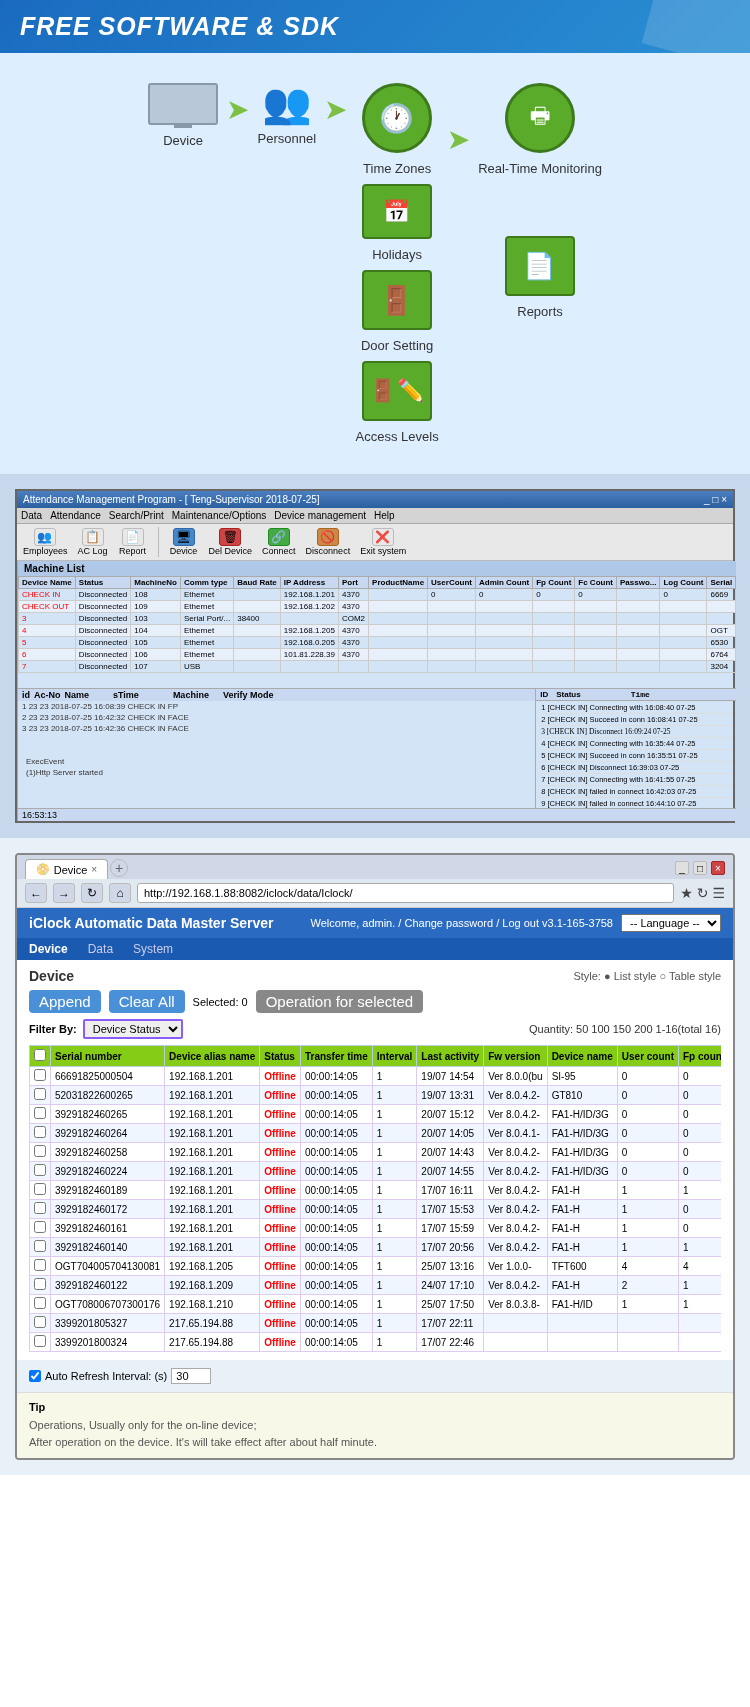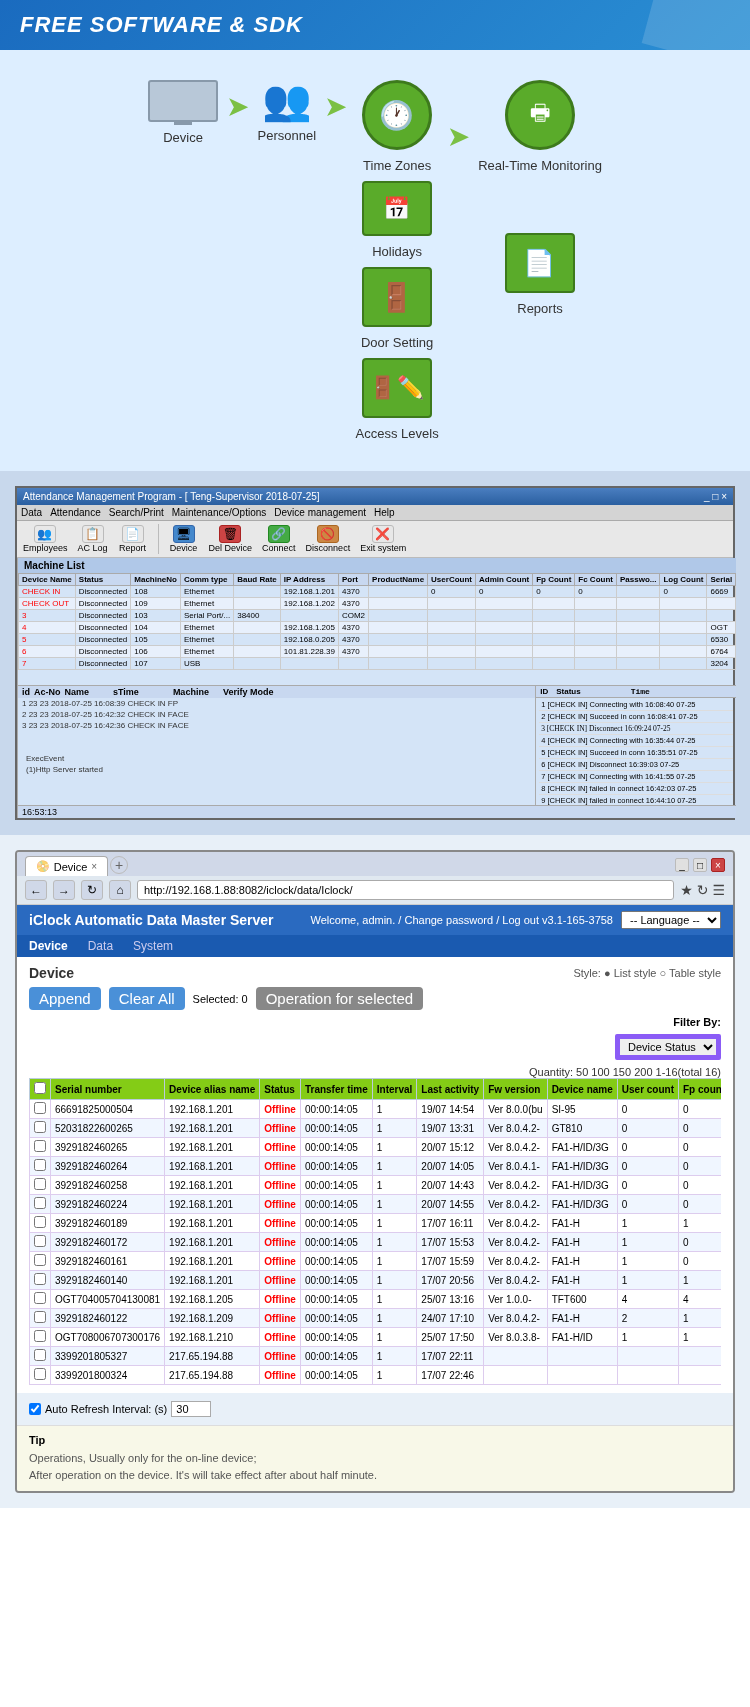--- a/index.html
+++ b/index.html
@@ -17,21 +17,21 @@
       position: absolute;
       right: -20px;
       top: -20px;
       width: 120px;
       height: 80px;
       background: rgba(255,255,255,0.15);
       transform: rotate(15deg);
     }
     .header-title {
       color: #fff;
-      font-size: 22px;
+      font-size: 25px;
       font-weight: 900;
       letter-spacing: 1px;
       font-style: italic;
     }
 
     
     .flowchart-section {
       background: #ddeeff;
       padding: 30px 20px;
     }
@@ -351,28 +351,28 @@
       color: white;
       border: none;
       border-radius: 4px;
       padding: 3px 10px;
       font-size: 15px;
       cursor: pointer;
     }
     .dev-btn.gray { background: #888; }
     .filter-row {
       display: flex;
-      align-items: flex-end;
+      align-items: center;
       gap: 6px;
+      margin-bottom: 6px;
       font-size: 11px;
-      flex-direction: column;
     }
     .filter-label { font-weight: bold; }
     .filter-select {
-      border: 5px solid #8b5cf6;
+      border: 2px solid #8b5cf6;
       padding: 1px 4px;
       font-size: 11px;
       border-radius: 2px;
     }
     .quantity-info { font-size: 11px; color: #333; margin-left: auto; }
     .data-table {
       width: 100%;
       border-collapse: collapse;
       font-size: 10px;
     }

